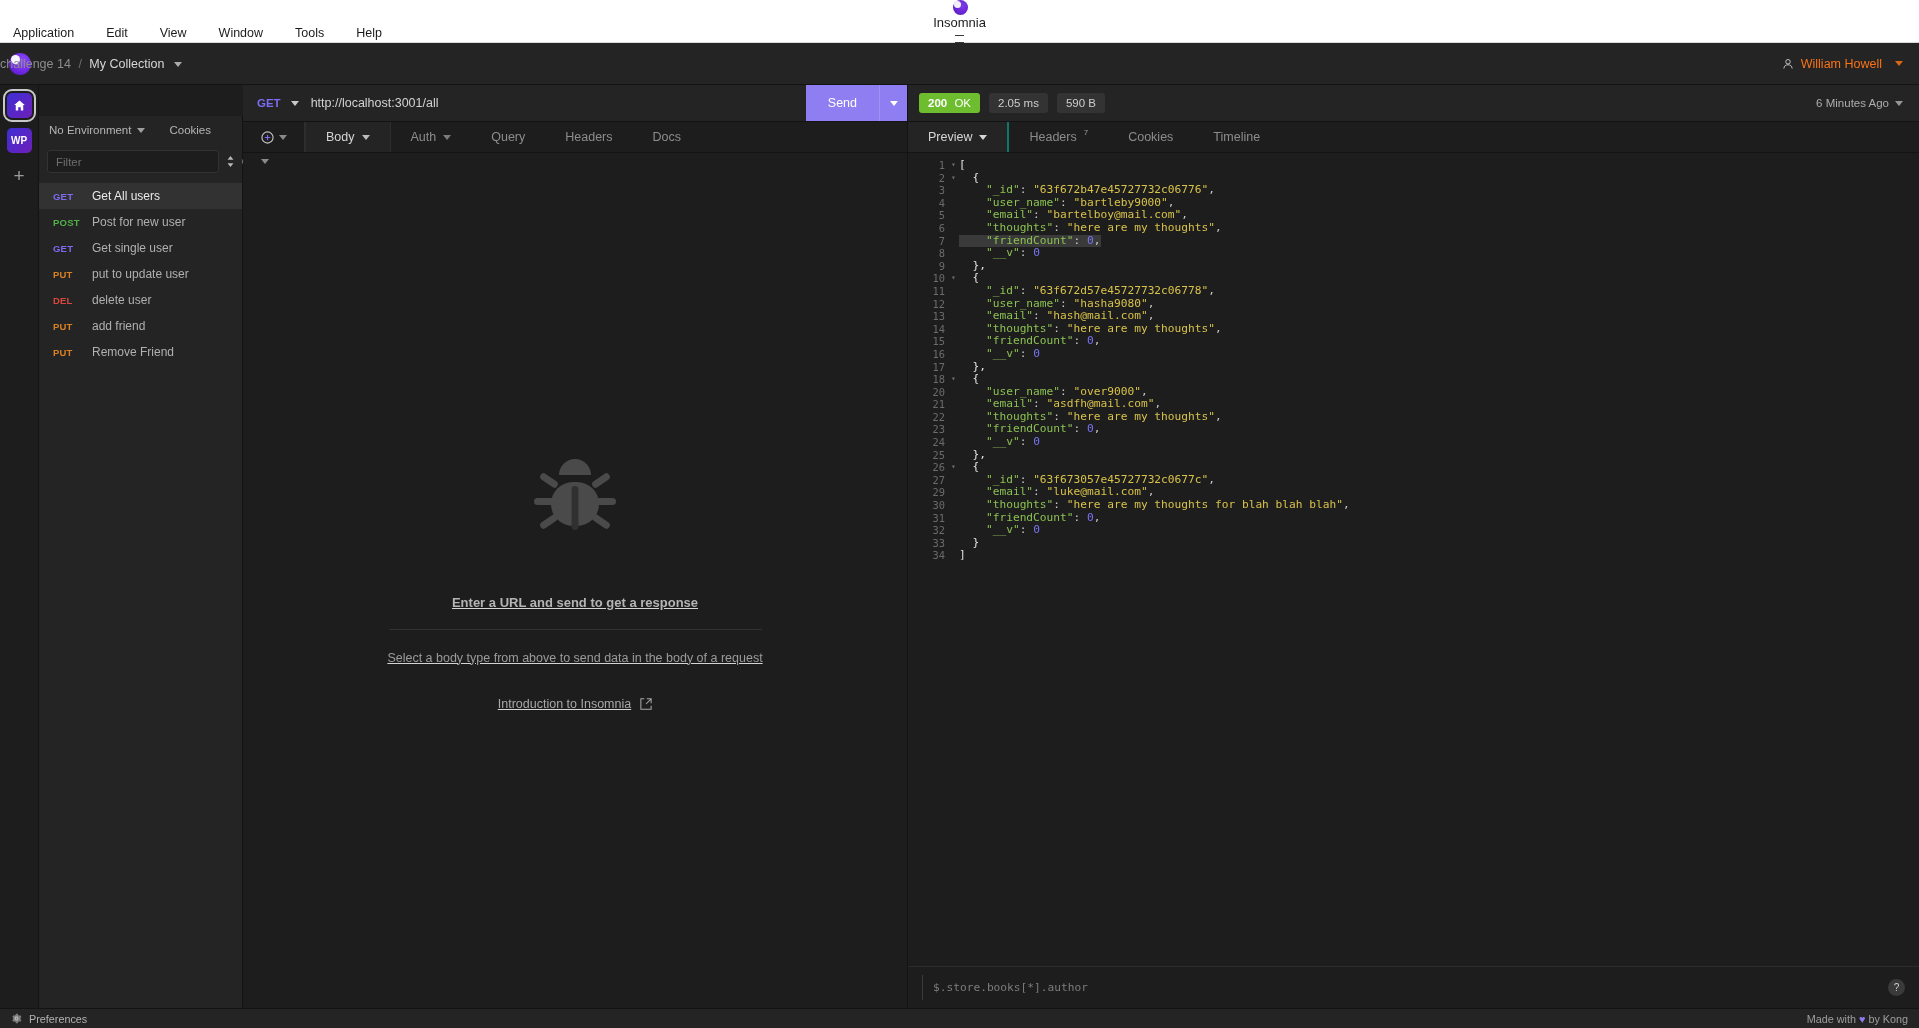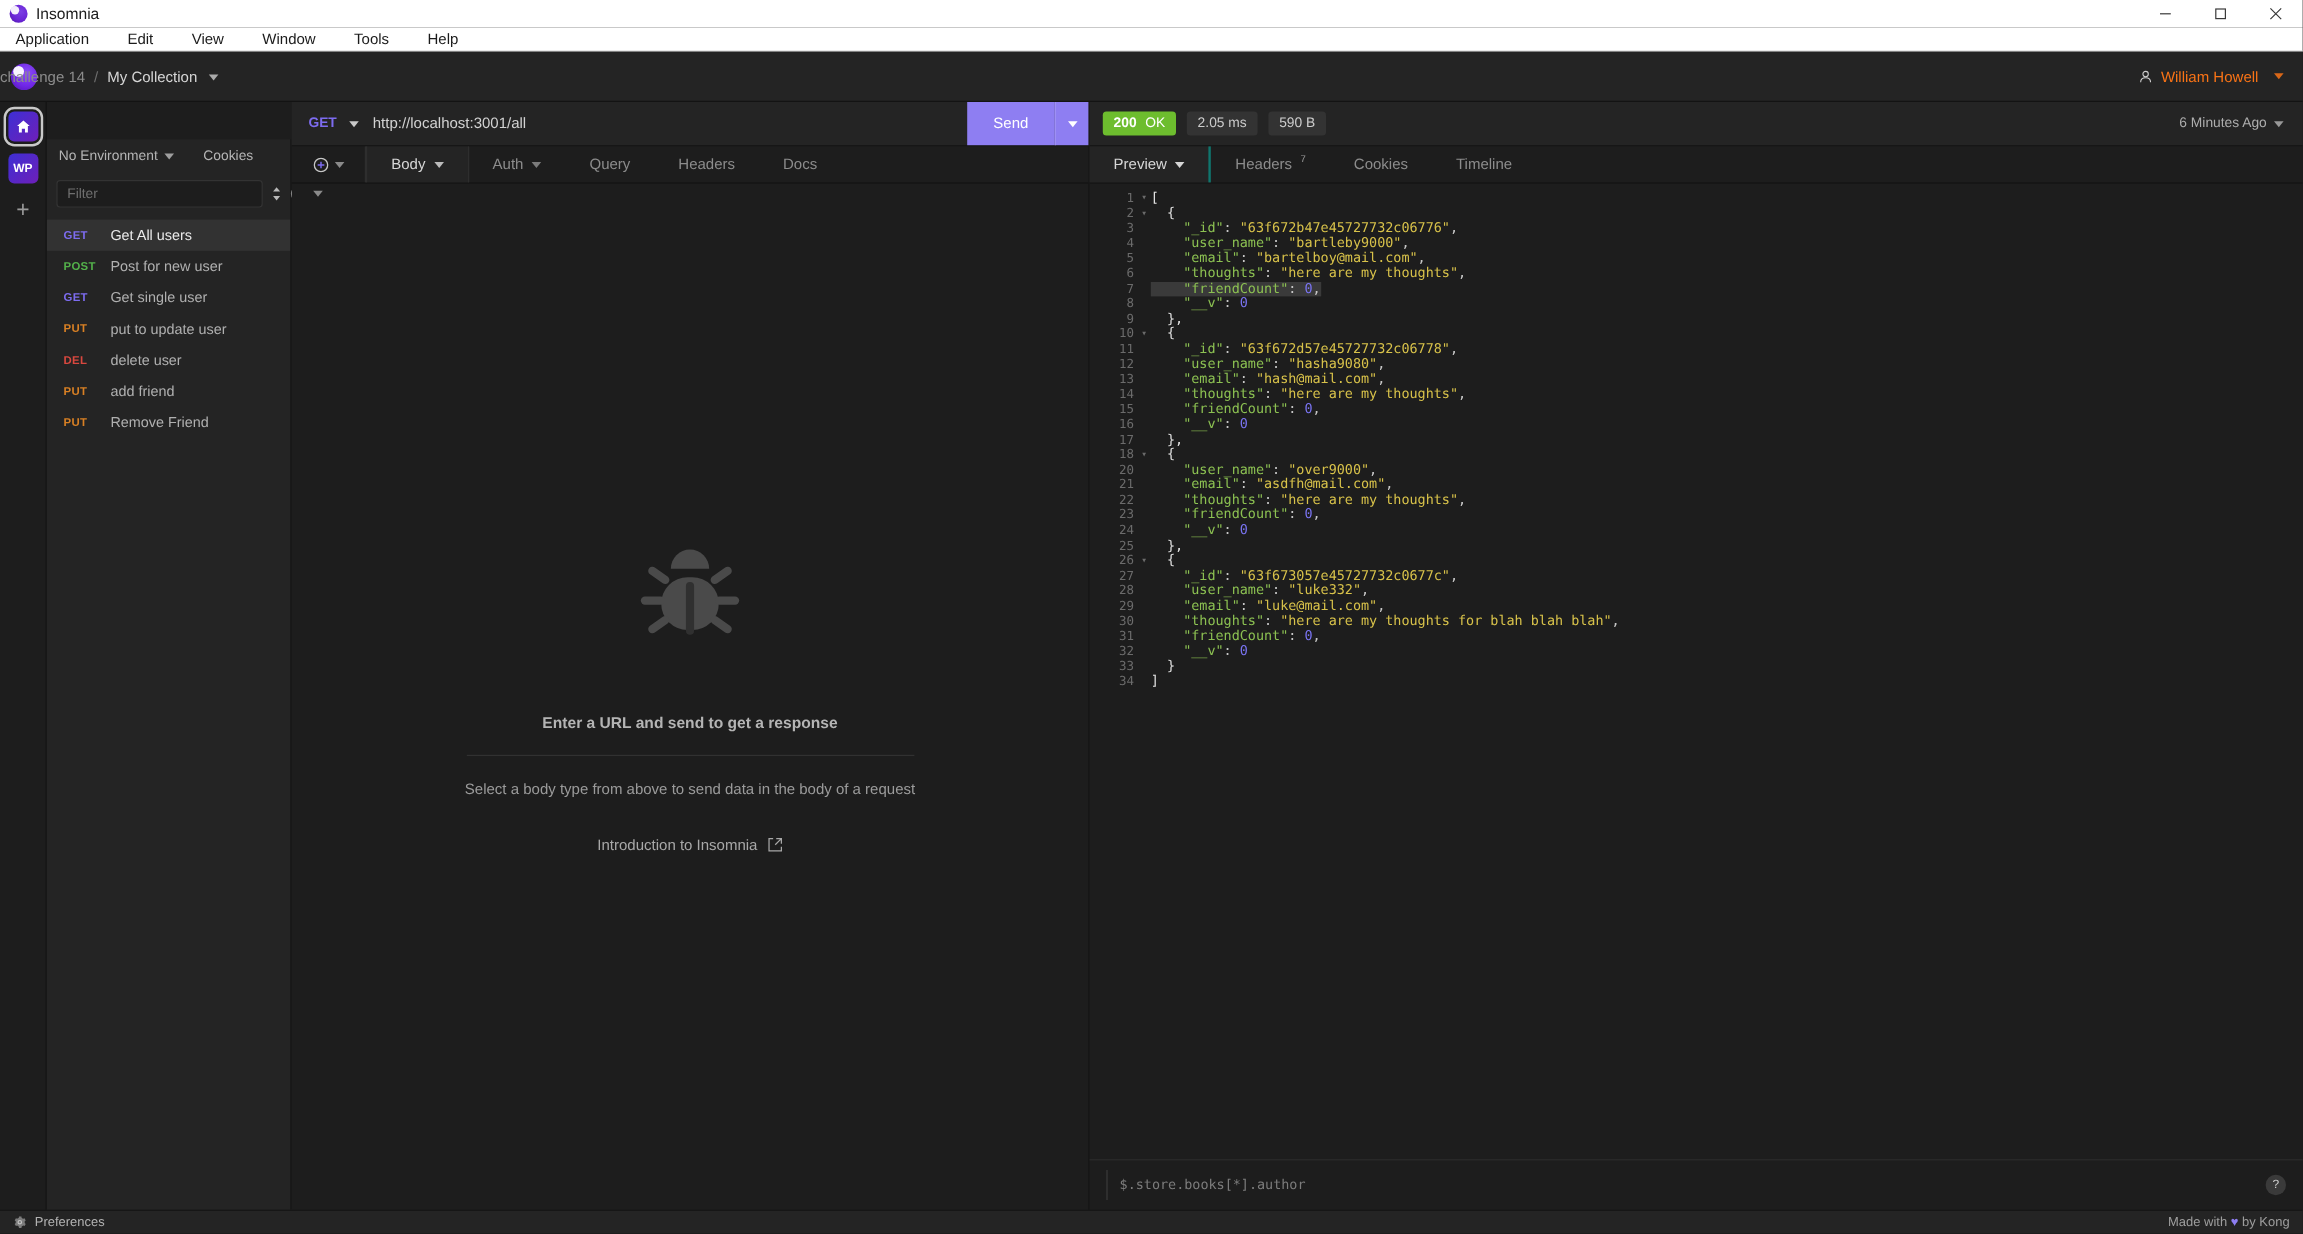--- a/index.html
+++ b/index.html
@@ -7,21 +7,21 @@
     width: 1919px; height: 1028px;
     background: #1d1d1d;
     font-family: "Liberation Sans", sans-serif;
     overflow: hidden;
     color: #d4d4d4;
   }
 
   
   .titlebar {
     height: 23px; background: #ffffff; display: flex;
-    align-items: center; color: #1a1a1a; font-size: 13px;
+    align-items: center; color: #1a1a1a; font-size: 13px; flex-direction: column;
   }
   .tb-logo {
     width: 15px; height: 15px; border-radius: 50%;
     background: radial-gradient(circle at 62% 38%, #7b3fe4 0%, #6a24d6 55%, #4b1aa0 100%);
     margin: 0 7px 0 8px; position: relative; flex: none;
   }
   .tb-logo::after {
     content:""; position:absolute; left:1px; top:1px;
     width:7px; height:7px; border-radius:50%;
     background:#ffffff; opacity:.92;
@@ -185,21 +185,21 @@
   .tab.active {
     color: #d6d6d6; background: #242424;
     border-right: 1px solid #2e2e2e; border-left: 1px solid #2e2e2e;
   }
   .tab .tri {
     width:0;height:0;border-left:4px solid transparent;border-right:4px solid transparent;
     border-top:5px solid currentColor; opacity:.85;
   }
   .empty {
     flex: 1; display: flex; flex-direction: column; align-items: center;
-    justify-content: center; gap: 0;
+    justify-content: center; gap: 0; text-decoration: underline;
   }
   .bug { margin-bottom: 44px; }
   .empty-title {
     font-size: 13px; font-weight: bold; color: #b4b4b4; margin-bottom: 19px;
   }
   .empty-rule { width: 373px; height:1px; background:#313131; margin-bottom: 21px; }
   .empty-sub { font-size: 12.5px; color: #9b9b9b; margin-bottom: 32px; }
   .empty-link {
     font-size: 12.5px; color: #a8a8a8; display: flex; align-items: center; gap: 9px;
   }
@@ -522,21 +522,20 @@
         <div class="cl"><span class="gut">17</span><span class="fold"></span><span class="txt"><span class="b">  },</span></span></div>
         <div class="cl"><span class="gut">18</span><span class="fold">▾</span><span class="txt"><span class="b">  {</span></span></div>
         <div class="cl"><span class="gut">20</span><span class="fold"></span><span class="txt"><span class="p">    </span><span class="k">"user_name"</span><span class="p">: </span><span class="s">"over9000"</span><span class="p">,</span></span></div>
         <div class="cl"><span class="gut">21</span><span class="fold"></span><span class="txt"><span class="p">    </span><span class="k">"email"</span><span class="p">: </span><span class="s">"asdfh@mail.com"</span><span class="p">,</span></span></div>
         <div class="cl"><span class="gut">22</span><span class="fold"></span><span class="txt"><span class="p">    </span><span class="k">"thoughts"</span><span class="p">: </span><span class="s">"here are my thoughts"</span><span class="p">,</span></span></div>
         <div class="cl"><span class="gut">23</span><span class="fold"></span><span class="txt"><span class="p">    </span><span class="k">"friendCount"</span><span class="p">: </span><span class="n">0</span><span class="p">,</span></span></div>
         <div class="cl"><span class="gut">24</span><span class="fold"></span><span class="txt"><span class="p">    </span><span class="k">"__v"</span><span class="p">: </span><span class="n">0</span></span></div>
         <div class="cl"><span class="gut">25</span><span class="fold"></span><span class="txt"><span class="b">  },</span></span></div>
         <div class="cl"><span class="gut">26</span><span class="fold">▾</span><span class="txt"><span class="b">  {</span></span></div>
         <div class="cl"><span class="gut">27</span><span class="fold"></span><span class="txt"><span class="p">    </span><span class="k">"_id"</span><span class="p">: </span><span class="s">"63f673057e45727732c0677c"</span><span class="p">,</span></span></div>
-        <div class="cl"><span class="gut">28</span><span class="fold"></span><span class="txt"><span class="p">    </span><span class="k">"user_name"</span><span class="p">: </span><span class="s">"luke332"</span><span class="p">,</span></span></div>
         <div class="cl"><span class="gut">29</span><span class="fold"></span><span class="txt"><span class="p">    </span><span class="k">"email"</span><span class="p">: </span><span class="s">"luke@mail.com"</span><span class="p">,</span></span></div>
         <div class="cl"><span class="gut">30</span><span class="fold"></span><span class="txt"><span class="p">    </span><span class="k">"thoughts"</span><span class="p">: </span><span class="s">"here are my thoughts for blah blah blah"</span><span class="p">,</span></span></div>
         <div class="cl"><span class="gut">31</span><span class="fold"></span><span class="txt"><span class="p">    </span><span class="k">"friendCount"</span><span class="p">: </span><span class="n">0</span><span class="p">,</span></span></div>
         <div class="cl"><span class="gut">32</span><span class="fold"></span><span class="txt"><span class="p">    </span><span class="k">"__v"</span><span class="p">: </span><span class="n">0</span></span></div>
         <div class="cl"><span class="gut">33</span><span class="fold"></span><span class="txt"><span class="b">  }</span></span></div>
         <div class="cl"><span class="gut">34</span><span class="fold"></span><span class="txt"><span class="b">]</span></span></div>
       </div>
     <div class="filterbar">
       <input type="text" placeholder="$.store.books[*].author" style="">
       <div class="q-btn">?</div>

